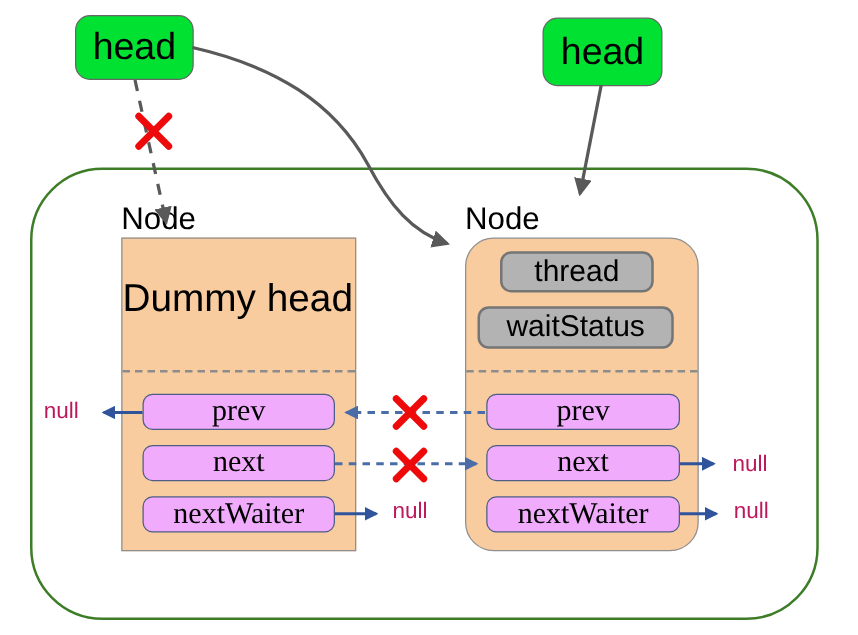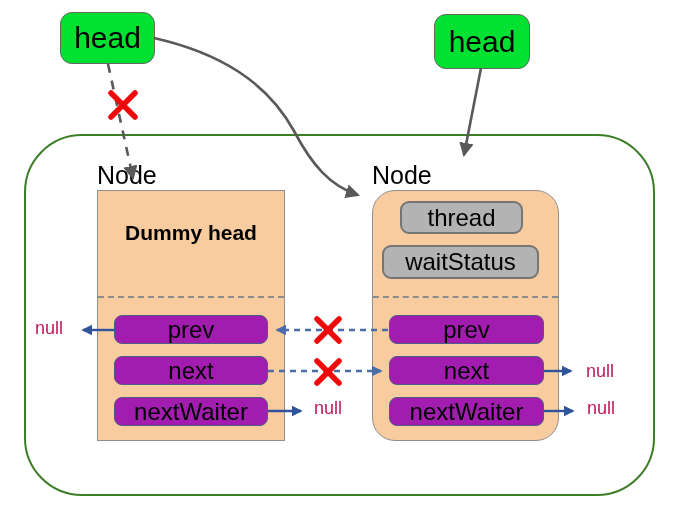--- a/index.html
+++ b/index.html
@@ -27,37 +27,37 @@
   .node-title.left{left:97px;top:161px;width:188px;}
   .node-title.right{left:372px;top:161px;width:187px;}
   
   .node{
     position:absolute;top:190px;height:251px;background:#f8cc9f;
     border:1.5px solid #8f8f8f;box-sizing:border-box;z-index:2;
   }
   .node.left{left:97px;width:188px;}
   .node.right{left:372px;width:187px;border-radius:23px;}
   .dummy-head{
-    position:absolute;left:0;top:30px;width:100%;text-align:center;font-size:21px;font-weight:bold;
+    position:absolute;left:0;top:30px;width:100%;text-align:left;font-size:31px;
   }
   .gray-field{
     position:absolute;background:#b3b3b3;border:2px solid #757575;border-radius:9px;
     box-sizing:border-box;display:flex;align-items:center;justify-content:center;
     font-size:24px;
   }
   .gray-field.thread{left:27px;top:10px;width:123px;height:33px;}
   .gray-field.waitstatus{left:9px;top:54px;width:157px;height:34px;}
   .sep{
     position:absolute;left:0;top:105px;width:100%;height:0;
     border-top:2px dashed #8c8c8c;
   }
   .field-row{
-    position:absolute;background:#a21caf;border:1.5px solid #4d5d85;border-radius:8px;
+    position:absolute;background:#f0abfc;border:1.5px solid #4d5d85;border-radius:8px;
     box-sizing:border-box;display:flex;align-items:center;justify-content:center;
-    font-size:24px;color:#000;
+    font-size:24px;color:#000;font-family:Liberation Serif, serif;
   }
   .node.left  .field-row{left:16px;width:154px;height:29px;}
   .node.right .field-row{left:16px;width:155px;height:29px;}
   .field-row.r1{top:124px;}
   .field-row.r2{top:165px;}
   .field-row.r3{top:206px;}
   
   .null-label{position:absolute;font-size:18px;color:#be185d;z-index:4;}
   .null-label.lp{left:35px;top:318px;}
   .null-label.lw{left:314px;top:398px;}

